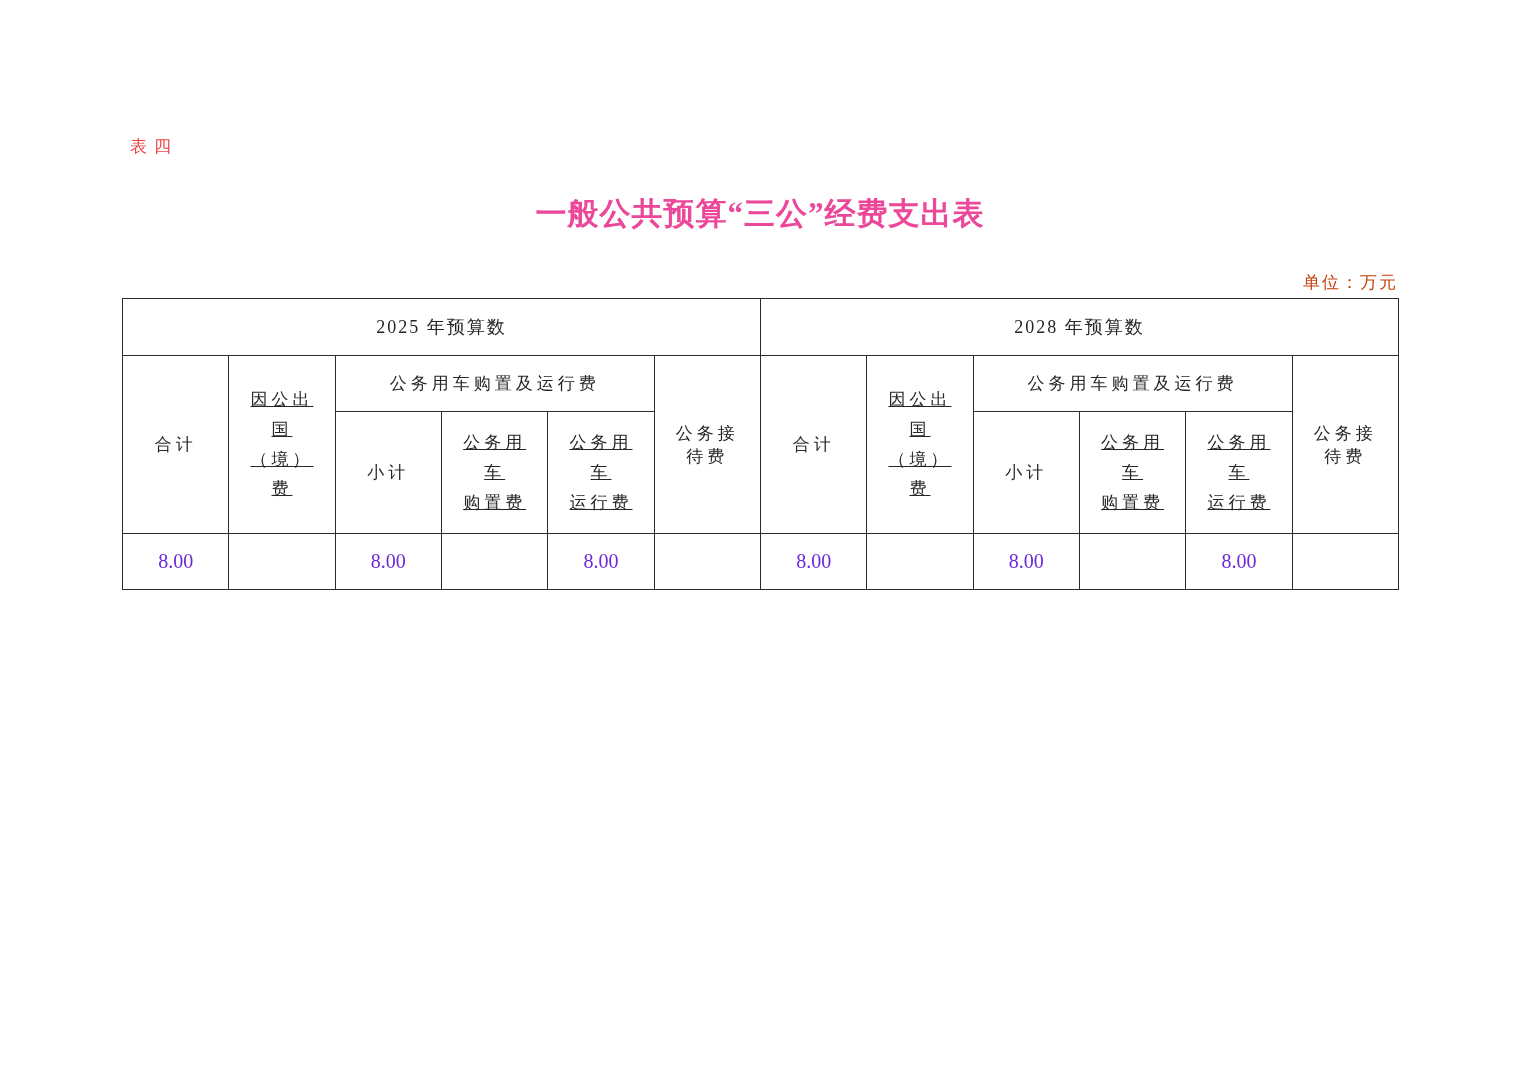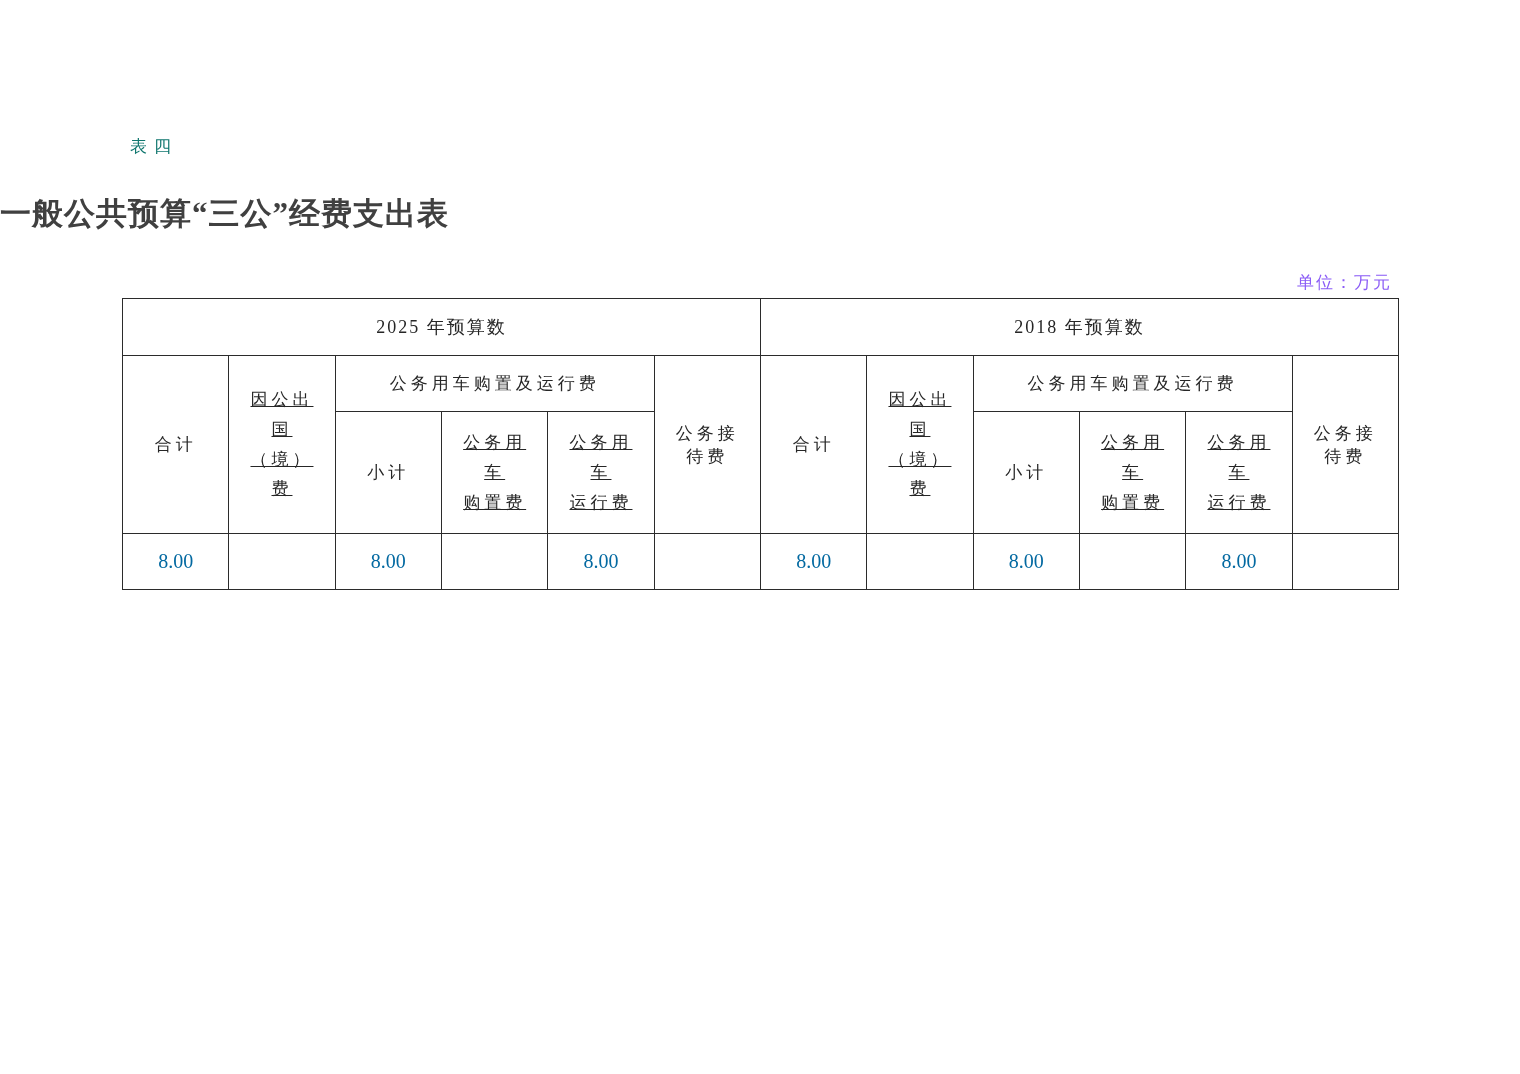--- a/index.html
+++ b/index.html
@@ -12,39 +12,40 @@
     font-family: "Liberation Serif", "DejaVu Serif", serif;
     color: #1f1f1f;
     overflow: hidden;
   }
   .table-label {
     position: absolute;
     left: 130px;
     top: 135px;
     font-size: 17px;
     letter-spacing: 7px;
-    color: #0f766e;
+    color: #ef4444;
   }
   .doc-title {
     position: absolute;
     top: 193px;
     left: 0;
     width: 100%;
+    text-align: center;
     font-size: 31px;
     font-weight: bold;
     letter-spacing: 1px;
-    color: #404040;
+    color: #ec4899;
   }
   .unit-note {
     position: absolute;
     top: 271px;
-    right: 128px;
+    right: 122px;
     font-size: 17px;
     letter-spacing: 2px;
-    color: #8b5cf6;
+    color: #c2410c;
     font-family: Liberation Serif, serif;
   }
   table.budget-table {
     position: absolute;
     left: 122px;
     top: 298px;
     width: 1277px;
     border-collapse: collapse;
     table-layout: fixed;
   }
@@ -58,21 +59,21 @@
     padding: 16px;
     overflow: hidden;
   }
   tr.year-row td { height: 52px; font-size: 18px; letter-spacing: 2px; }
   tr.subhead-top td { height: 55px; }
   tr.subhead-bottom td { height: 64px; }
   tr.data-row td {
     height: 52px;
     font-size: 20px;
     letter-spacing: 0;
-    color: #0369a1;
+    color: #6d28d9;
   }
   td .two-line { line-height: 1.75; text-decoration: underline; }
   td.cell-total { letter-spacing: 8px; }
   .page-number {
     position: absolute;
     top: 936px;
     left: 0;
     width: 100%;
     text-align: center;
     font-size: 21px;
@@ -102,21 +103,21 @@
       <col style="width:8.333%">
         <col style="width:8.333%">
         <col style="width:8.333%">
       <col style="width:8.333%">
         <col style="width:8.333%">
         <col style="width:8.337%">
     </colgroup>
     <tbody>
       <tr class="year-row">
         <td colspan="6">2025 年预算数</td>
-        <td colspan="6">2018 年预算数</td>
+        <td colspan="6">2028 年预算数</td>
       </tr>
       <tr class="subhead-top">
         <td rowspan="2" class="cell-total">合计</td>
         <td rowspan="2">
           <div class="two-line">
             <div>因公出国</div>
             <div>（境）费</div>
           </div>
         </td>
         <td colspan="3">公务用车购置及运行费</td>

